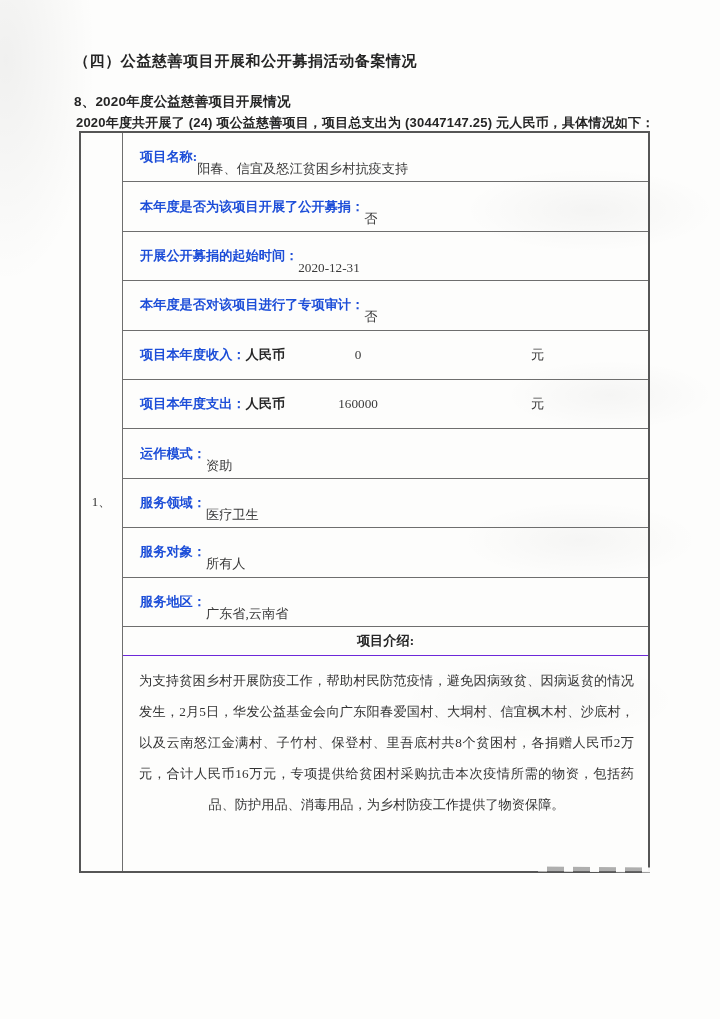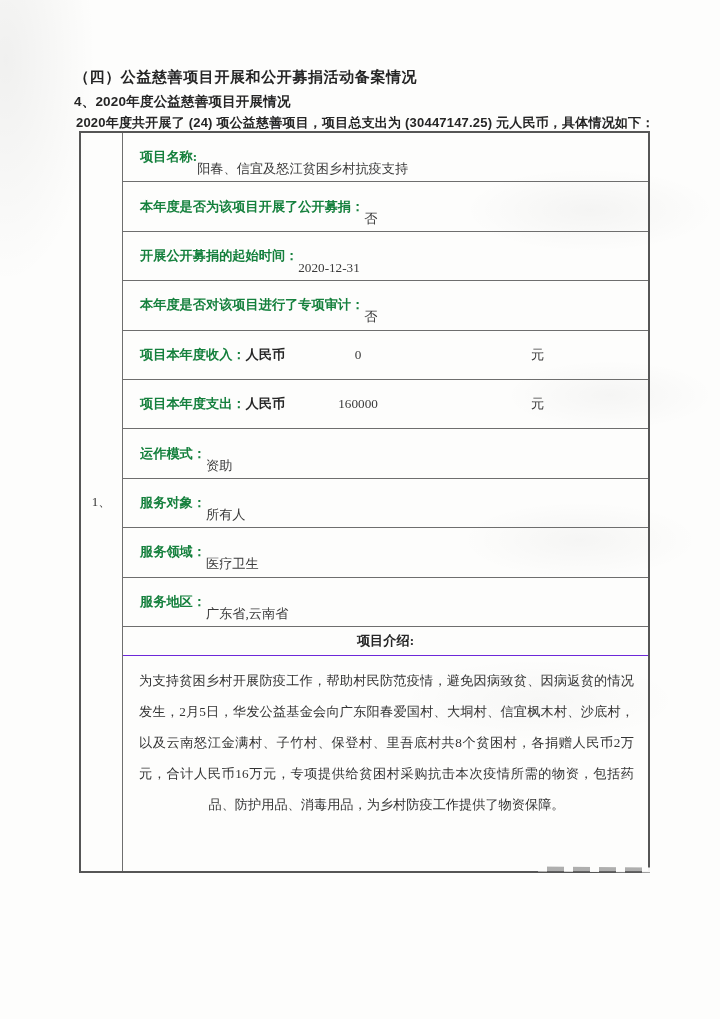--- a/index.html
+++ b/index.html
@@ -19,21 +19,21 @@
     position: absolute; inset: 0; pointer-events: none;
     background:
       radial-gradient(180px 60px at 590px 210px, rgba(0,0,0,0.035), transparent 70%),
       radial-gradient(150px 50px at 610px 395px, rgba(0,0,0,0.03), transparent 70%),
       radial-gradient(170px 55px at 580px 540px, rgba(0,0,0,0.03), transparent 70%),
       radial-gradient(200px 60px at 540px 700px, rgba(0,0,0,0.025), transparent 70%),
       radial-gradient(120px 300px at 6px 60px, rgba(0,0,0,0.05), transparent 75%);
   }
 
   .h1 {
-    position: absolute; left: 74px; top: 68px;
+    position: absolute; left: 74px; top: 52px;
     font-family: "Liberation Sans", "DejaVu Sans", sans-serif;
     font-weight: bold; font-size: 15px; letter-spacing: 0.6px; color: #252525;
     white-space: nowrap;
   }
   .h2 {
     position: absolute; left: 74px; top: 93px;
     font-family: "Liberation Sans", "DejaVu Sans", sans-serif;
     font-weight: bold; font-size: 13.5px; letter-spacing: 0.2px; color: #252525;
     white-space: nowrap;
   }
@@ -63,21 +63,21 @@
 
   .trow {
     height: 49.4px; flex: 0 0 auto;
     border-bottom: 1px solid #6e6e6e;
     box-sizing: border-box;
     display: flex; align-items: center;
     padding: 0 12px 0 17px;
     font-size: 13.2px;
     white-space: nowrap;
   }
-  .lbl { font-weight: bold; color: #15803d; }
+  .lbl { font-weight: bold; color: #1d4ed8; }
   .val { color: #3a3a3a; margin-top: 24px; }
   .currency { font-weight: bold; color: #262626; }
   .amount { flex: 1 1 auto; text-align: center; color: #3a3a3a; padding-right: 55px; }
   .unit { flex: 0 0 150px; box-sizing: border-box; padding-left: 45px; color: #3a3a3a; }
 
   .intro-header-row {
     height: 29px; flex: 0 0 auto;
     border-bottom: 1px solid #6d28d9;
     box-sizing: border-box;
     display: flex; align-items: center; justify-content: center;
@@ -104,21 +104,21 @@
     pointer-events: none;
   }
 </style>
 </head>
 <body>
 
 <div class="page">
   <div class="scan-texture"></div>
 
   <div class="h1">（四）公益慈善项目开展和公开募捐活动备案情况</div>
-  <div class="h2">4、2020年度公益慈善项目开展情况</div>
+  <div class="h2">8、2020年度公益慈善项目开展情况</div>
   <div class="summary">2020年度共开展了 (24) 项公益慈善项目，项目总支出为 (30447147.25) 元人民币，具体情况如下：</div>
 
   <div class="ptable">
     <div class="index-col">
       <span>1、</span>
     </div>
     <div class="main-col">
 
       <div class="trow">
         <span class="lbl">项目名称:</span>
@@ -153,27 +153,27 @@
           <span class="amount">160000</span>
           <span class="unit">元</span>
       </div>
 
       <div class="trow">
         <span class="lbl">运作模式：</span>
           <span class="val">资助</span>
       </div>
 
       <div class="trow">
-        <span class="lbl">服务对象：</span>
-          <span class="val">所有人</span>
+        <span class="lbl">服务领域：</span>
+          <span class="val">医疗卫生</span>
       </div>
 
       <div class="trow">
-        <span class="lbl">服务领域：</span>
-          <span class="val">医疗卫生</span>
+        <span class="lbl">服务对象：</span>
+          <span class="val">所有人</span>
       </div>
 
       <div class="trow">
         <span class="lbl">服务地区：</span>
           <span class="val">广东省,云南省</span>
       </div>
 
       <div class="intro-header-row">
         <span>项目介绍:</span>
       </div>

